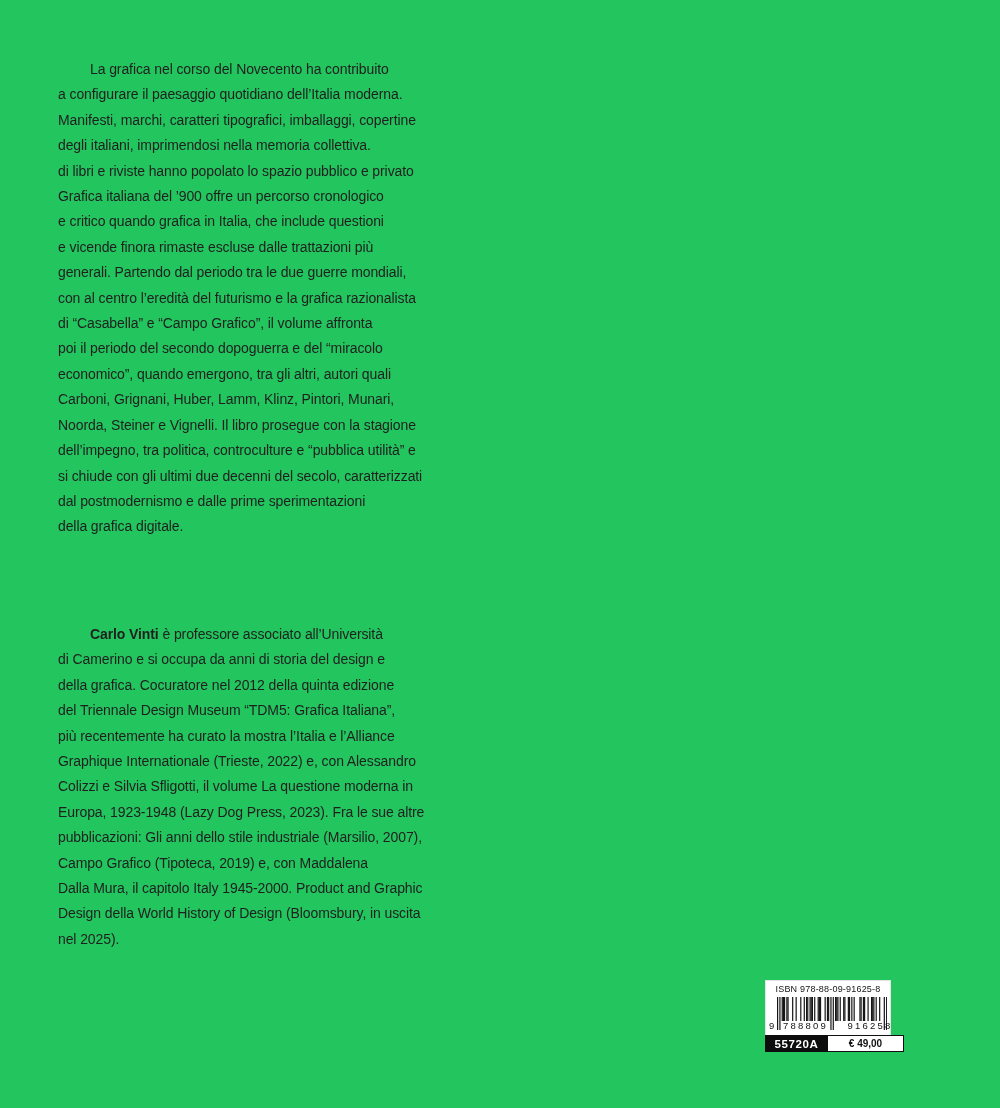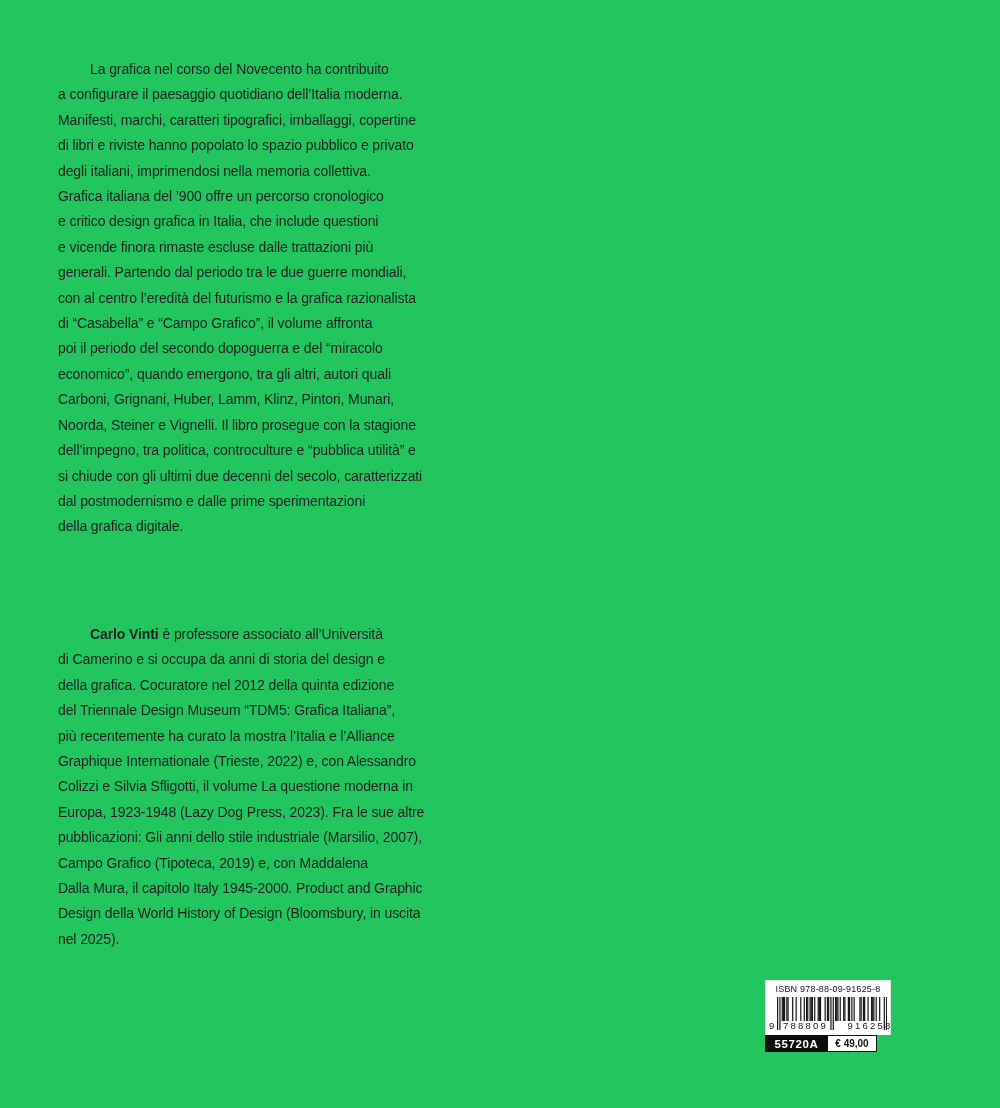--- a/index.html
+++ b/index.html
@@ -66,21 +66,21 @@
     line-height: 10px;
     color: #141414;
     font-family: "Liberation Sans", sans-serif;
   }
   .ean .d9  { left: 0px; }
   .ean .dg1 { left: 12px; width: 49px; text-align: center; letter-spacing: 2.2px; }
   .ean .dg2 { left: 66px; width: 70px; text-align: center; letter-spacing: 2.2px; }
 
   .pricerow {
     display: flex;
-    width: 112px; height: 17px;
+    width: 139px; height: 17px;
     box-sizing: border-box;
   }
   .pricerow .code {
     flex: 0 0 63px;
     background: #0d0d0d;
     color: #ffffff;
     font-weight: 700;
     font-size: 11.5px;
     letter-spacing: 0.6px;
     display: flex; align-items: center; justify-content: center;
@@ -99,24 +99,24 @@
 </style>
 </head>
 <body>
 
 <div class="page">
 
   <div class="para desc">
       <div class="line"><span>La grafica nel corso del Novecento ha contribuito</span></div>
       <div class="line"><span>a configurare il paesaggio quotidiano dell’Italia moderna.</span></div>
       <div class="line"><span>Manifesti, marchi, caratteri tipografici, imballaggi, copertine</span></div>
+      <div class="line"><span>degli italiani, imprimendosi nella memoria collettiva.</span></div>
       <div class="line"><span>di libri e riviste hanno popolato lo spazio pubblico e privato</span></div>
-      <div class="line"><span>degli italiani, imprimendosi nella memoria collettiva.</span></div>
       <div class="line"><span class="it">Grafica italiana del ’900</span><span> offre un percorso cronologico</span></div>
-      <div class="line"><span>e critico design grafica in Italia, che include questioni</span></div>
+      <div class="line"><span>e critico quando grafica in Italia, che include questioni</span></div>
       <div class="line"><span>e vicende finora rimaste escluse dalle trattazioni più</span></div>
       <div class="line"><span>generali. Partendo dal periodo tra le due guerre mondiali,</span></div>
       <div class="line"><span>con al centro l’eredità del futurismo e la grafica razionalista</span></div>
       <div class="line"><span>di “Casabella” e “Campo Grafico”, il volume affronta</span></div>
       <div class="line"><span>poi il periodo del secondo dopoguerra e del “miracolo</span></div>
       <div class="line"><span>economico”, quando emergono, tra gli altri, autori quali</span></div>
       <div class="line"><span>Carboni, Grignani, Huber, Lamm, Klinz, Pintori, Munari,</span></div>
       <div class="line"><span>Noorda, Steiner e Vignelli. Il libro prosegue con la stagione</span></div>
       <div class="line"><span>dell’impegno, tra politica, controculture e “pubblica utilità” e</span></div>
       <div class="line"><span>si chiude con gli ultimi due decenni del secolo, caratterizzati</span></div>

